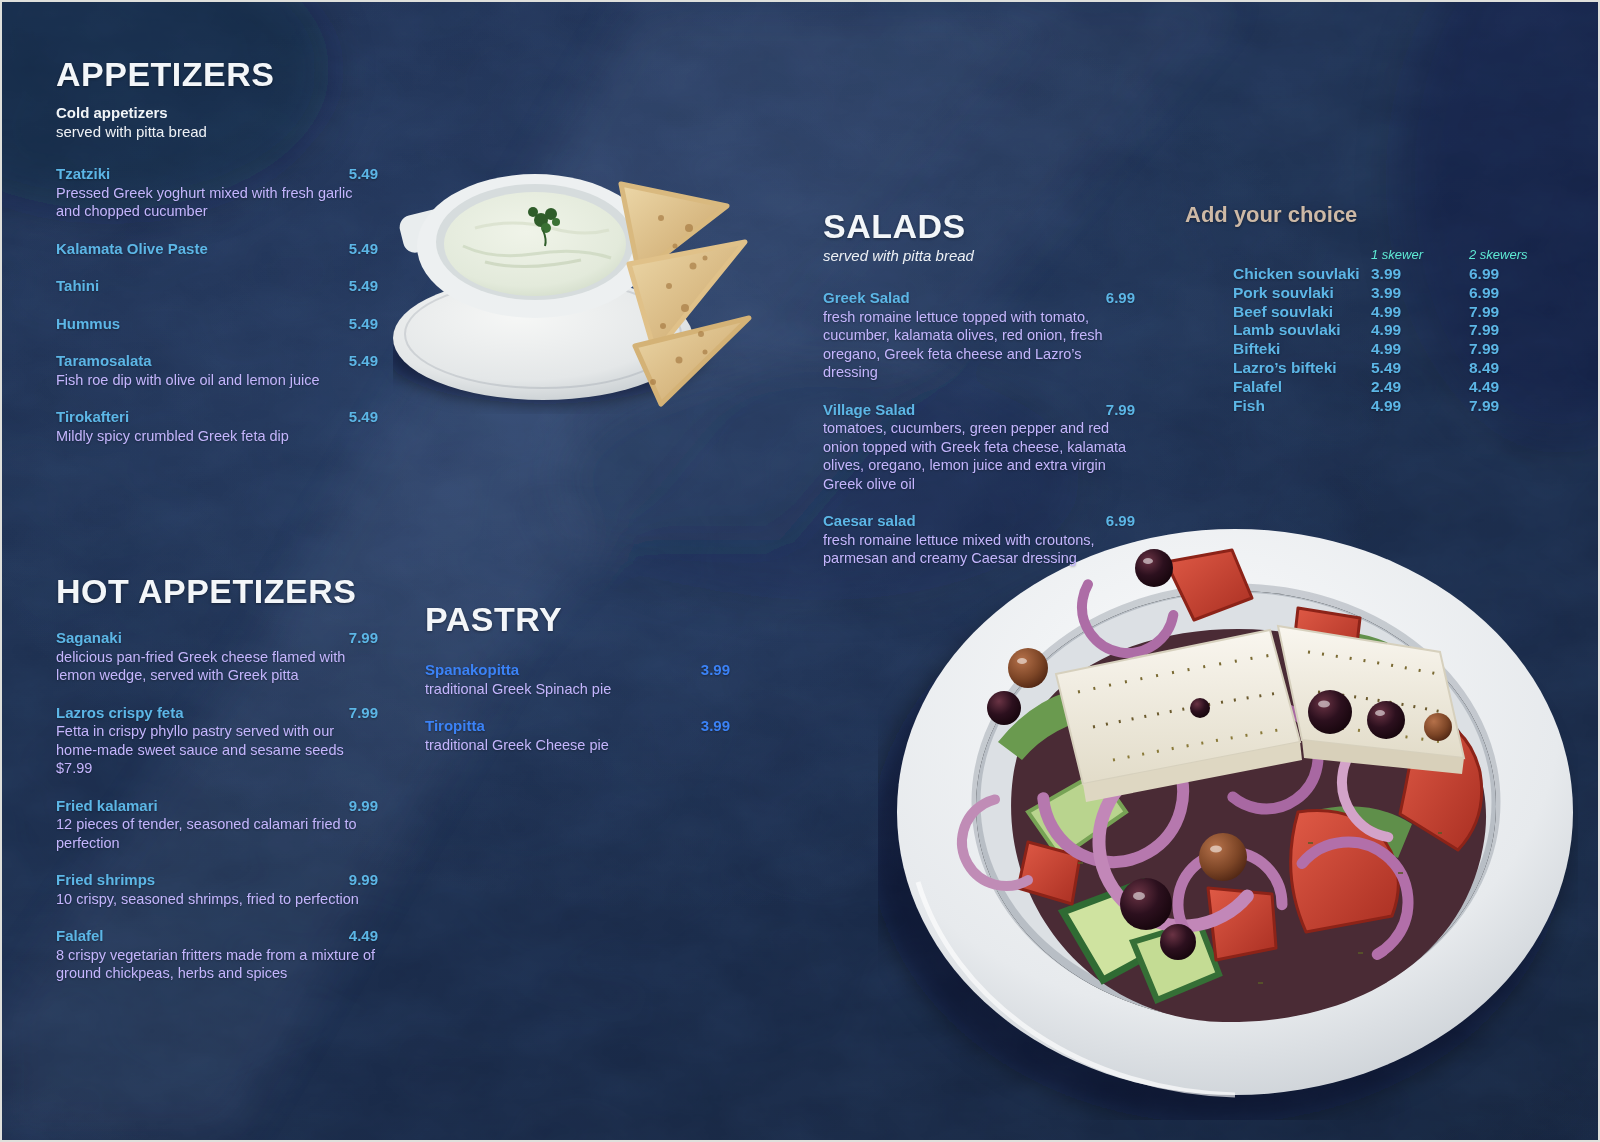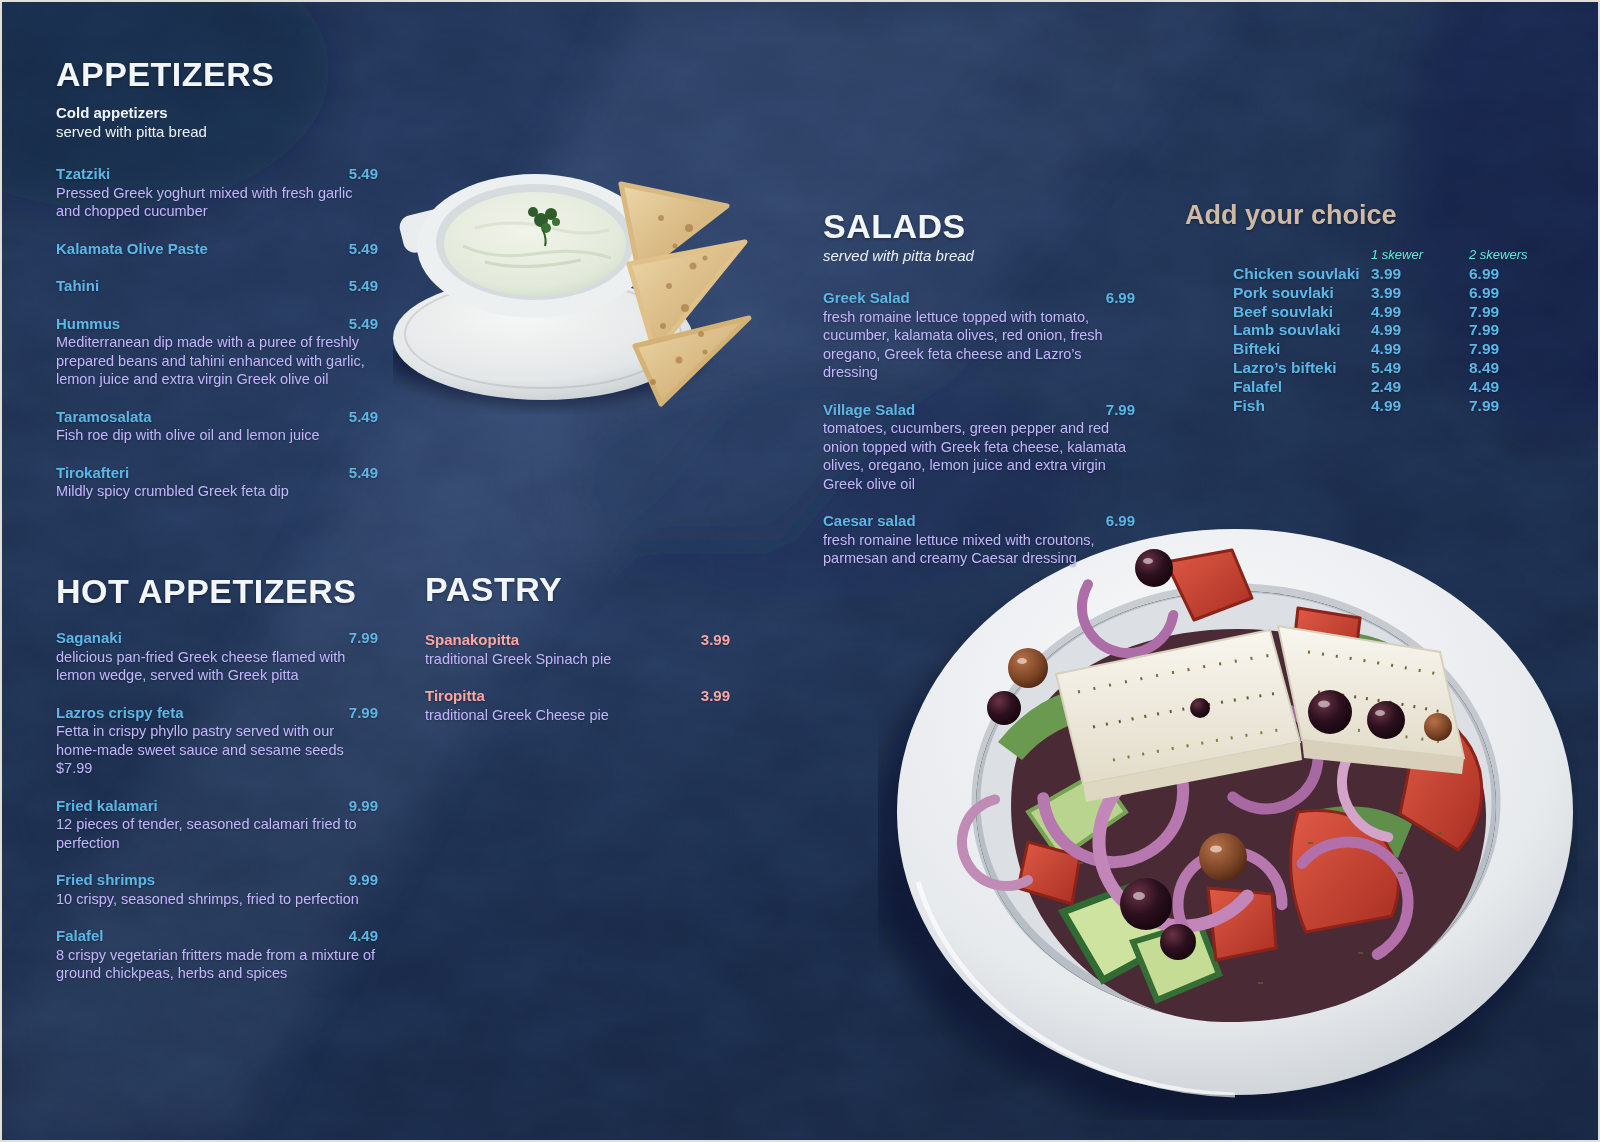--- a/index.html
+++ b/index.html
@@ -27,23 +27,23 @@
   .sub-reg{font-size:15px;color:#eef1f5;line-height:18.5px;}
   .sub-italic{font-size:15px;font-style:italic;color:#eef1f5;line-height:19px;margin-top:2px;}
   .items{margin-top:24px;}
   .item{margin-bottom:19px;}
   .irow{display:flex;justify-content:space-between;align-items:baseline;}
   .iname{font-size:15px;font-weight:bold;color:#5cb6e6;line-height:18.5px;text-shadow:0 1px 2px rgba(0,0,0,.35);}
   .iprice{font-size:15px;font-weight:bold;color:#5cb6e6;line-height:18.5px;text-shadow:0 1px 2px rgba(0,0,0,.35);}
   .idesc{font-size:14.5px;color:#c4b5fd;line-height:18.5px;text-shadow:0 1px 2px rgba(0,0,0,.3);}
   .idesc:empty{display:none;}
   
-  .pastry .iname,.pastry .iprice{color:#fca5a5;}
+  .pastry .iname,.pastry .iprice{color:#3b82f6;}
   
-  .choice-title{font-size:27px;font-weight:bold;color:#cdb9a6;line-height:30px;text-shadow:0 1px 3px rgba(0,0,0,.4);}
+  .choice-title{font-size:22px;font-weight:bold;color:#cdb9a6;line-height:30px;text-shadow:0 1px 3px rgba(0,0,0,.4);}
   .choice-table{display:grid;grid-template-columns:186px 98px 110px;margin-top:16px;}
   .ch-head{font-size:13px;font-style:italic;color:#5eead4;line-height:17px;padding-bottom:2px;}
   .ch-name{font-size:15.5px;font-weight:bold;color:#5cb6e6;line-height:18.8px;text-shadow:0 1px 2px rgba(0,0,0,.35);margin-left:48px;}
   .ch-price{font-size:15.5px;font-weight:bold;color:#5cb6e6;line-height:18.8px;text-shadow:0 1px 2px rgba(0,0,0,.35);}
   .photo{position:absolute;z-index:5;}
 </style>
 </head>
 <body>
 
 <div class="wall-base"></div>
@@ -273,21 +273,20 @@
           <span class="iname">Tahini</span>
           <span class="iprice">5.49</span>
         </div>
 
     </div>
     <div class="item">
       <div class="irow">
           <span class="iname">Hummus</span>
           <span class="iprice">5.49</span>
         </div>
-      <div class="idesc">Mediterranean dip made with a puree of freshly prepared beans and tahini enhanced with garlic, lemon juice and extra virgin Greek olive oil</div>
     </div>
     <div class="item">
       <div class="irow">
           <span class="iname">Taramosalata</span>
           <span class="iprice">5.49</span>
         </div>
       <div class="idesc">Fish roe dip with olive oil and lemon juice</div>
     </div>
     <div class="item">
       <div class="irow">
@@ -333,21 +332,21 @@
     <div class="item">
       <div class="irow">
           <span class="iname">Falafel</span>
           <span class="iprice">4.49</span>
         </div>
       <div class="idesc">8 crispy vegetarian fritters made from a mixture of ground chickpeas, herbs and spices</div>
     </div>
   </div>
 </div>
 
-<div class="col pastry" style="left:425px;top:559px;width:305px">
+<div class="col pastry" style="left:425px;top:589px;width:305px">
   <div class="sec-title">PASTRY</div>
   <div class="items" style="margin-top:24px">
     <div class="item">
       <div class="irow">
           <span class="iname">Spanakopitta</span>
           <span class="iprice">3.99</span>
         </div>
       <div class="idesc">traditional Greek Spinach pie</div>
     </div>
     <div class="item">

